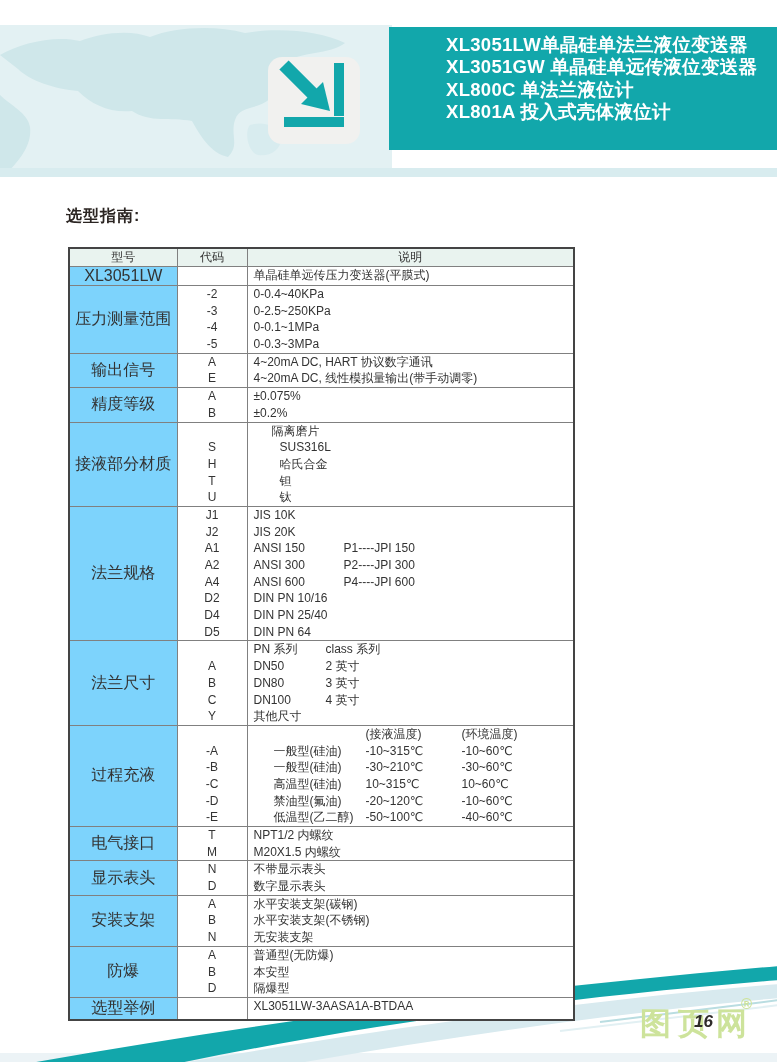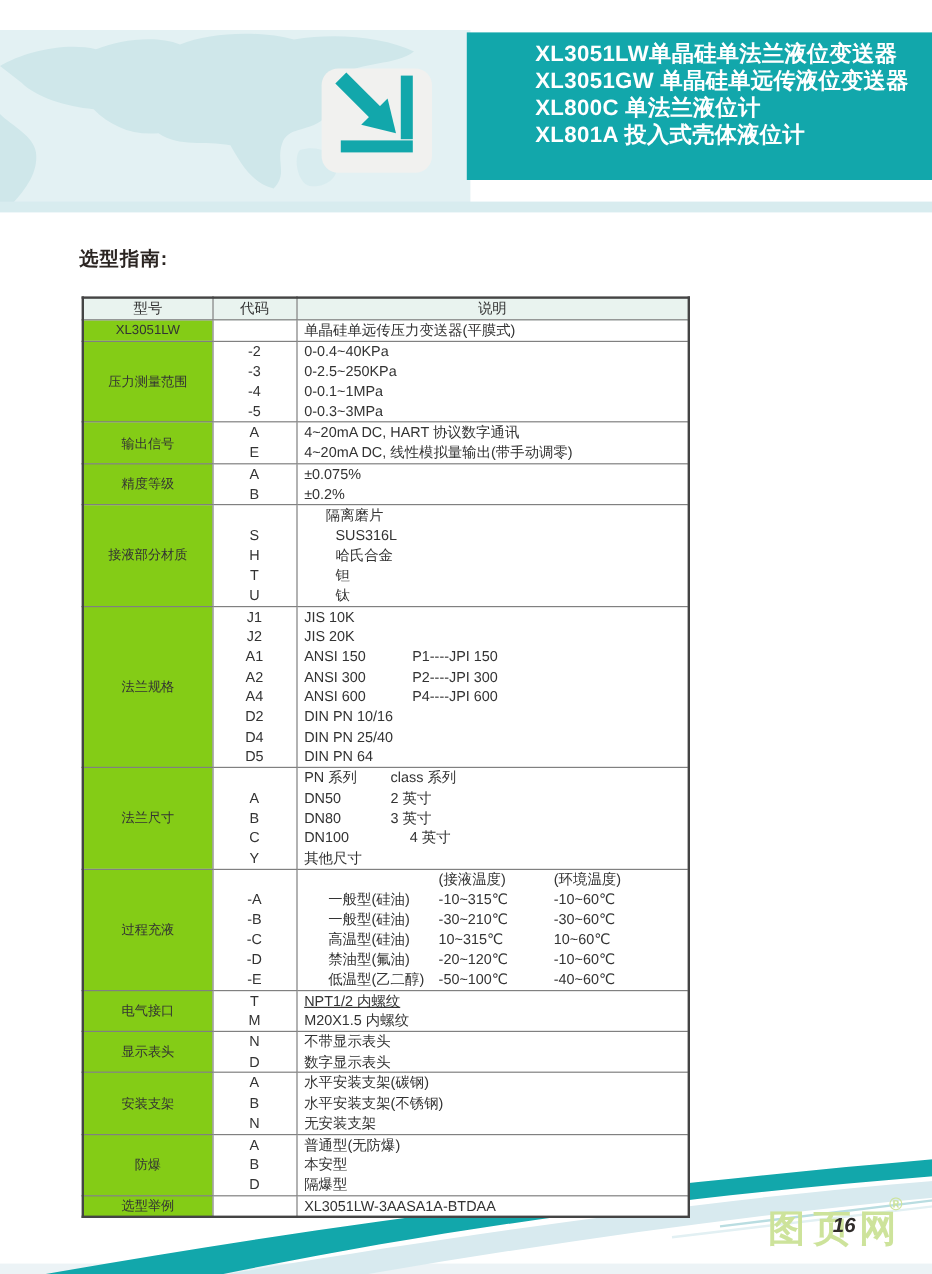--- a/index.html
+++ b/index.html
@@ -44,22 +44,22 @@
     font-size:12px;color:#333;background:#fff;z-index:2;
   }
   .sel-table,.sel-table th,.sel-table td{border:1px solid #808080;}
   .sel-table{border:2px solid #444;}
   .sel-table th{
     height:17px;background:#e9f3ef;font-weight:normal;
     font-size:12px;padding:0;text-align:center;
   }
   .sel-table td{padding:0;vertical-align:top;}
   td.label-cell{
-    background:#84cc16;text-align:center;vertical-align:middle;
-    font-size:11px;
+    background:#7dd3fc;text-align:center;vertical-align:middle;
+    font-size:16px;
   }
   .line{height:16.7px;line-height:16.7px;white-space:nowrap;overflow:visible;}
   .code-line{text-align:center;}
   .desc-line{display:flex;}
   .desc-col{flex:0 0 auto;display:inline-block;}
   
   .bottom-deco{position:absolute;left:0;top:952px;z-index:1;}
   
   .watermark{
     position:absolute;left:640px;top:1003px;z-index:3;
@@ -268,21 +268,21 @@
             <span class="desc-col">class 系列</span>
           </div>
           <div class="line desc-line" style="padding-left: 6px;">
             <span class="desc-col" style="width: 72px;">DN50</span>
             <span class="desc-col">2 英寸</span>
           </div>
           <div class="line desc-line" style="padding-left: 6px;">
             <span class="desc-col" style="width: 72px;">DN80</span>
             <span class="desc-col">3 英寸</span>
           </div>
-          <div class="line desc-line" style="padding-left: 6px; gap: 16px;">
+          <div class="line desc-line" style="padding-left: 6px;">
             <span class="desc-col" style="width: 72px;">DN100</span>
             <span class="desc-col">4 英寸</span>
           </div>
           <div class="line desc-line" style="padding-left: 6px;">
             <span class="desc-col">其他尺寸</span>
           </div>
         </td>
       </tr>
       <tr>
         <td class="label-cell">过程充液</td>
@@ -327,21 +327,21 @@
           </div>
         </td>
       </tr>
       <tr>
         <td class="label-cell">电气接口</td>
         <td>
           <div class="line code-line">T</div>
           <div class="line code-line">M</div>
         </td>
         <td>
-          <div class="line desc-line" style="padding-left: 6px; text-decoration: underline;">
+          <div class="line desc-line" style="padding-left: 6px;">
             <span class="desc-col">NPT1/2 内螺纹</span>
           </div>
           <div class="line desc-line" style="padding-left: 6px;">
             <span class="desc-col">M20X1.5 内螺纹</span>
           </div>
         </td>
       </tr>
       <tr>
         <td class="label-cell">显示表头</td>
         <td>

